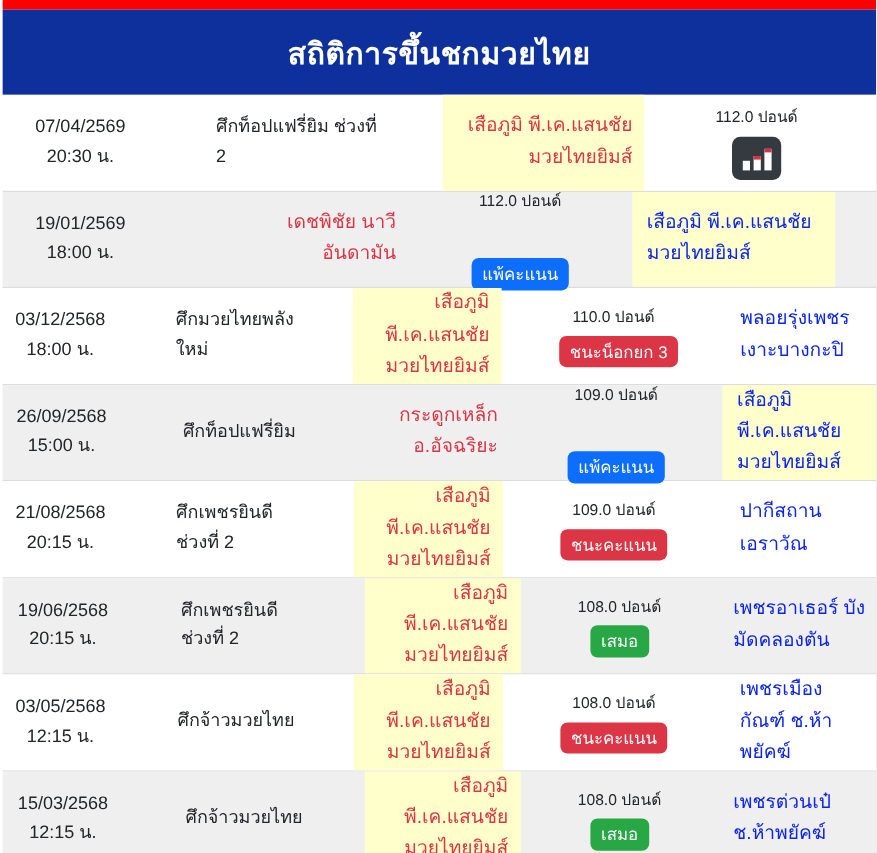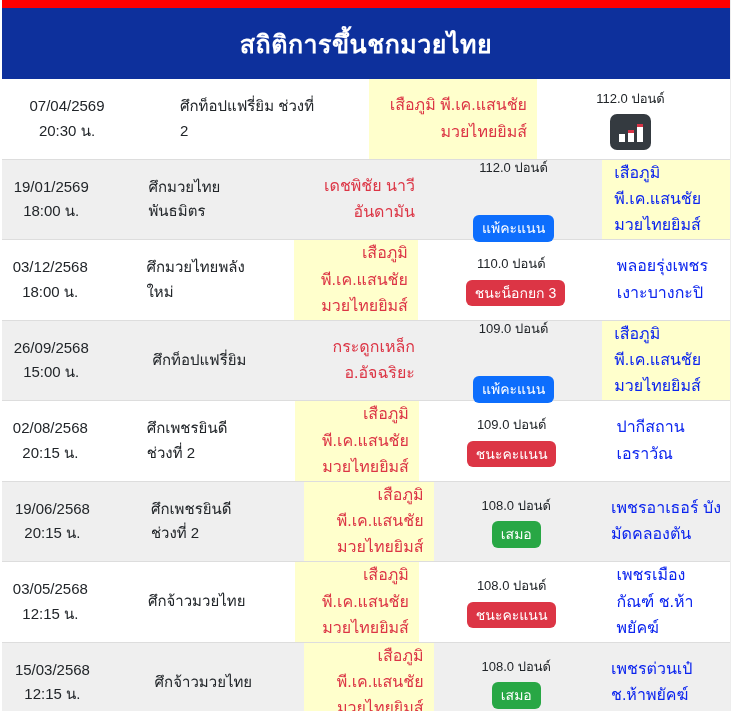--- a/index.html
+++ b/index.html
@@ -153,21 +153,20 @@
               <span class="bar b3"></span>
             </span></div>
     </div>
   </div>
 
   <div class="fight-row alt">
     <div class="cell c-date">
       <div>19/01/2569</div>
       <div>18:00 น.</div>
     </div>
-    <div class="cell c-event">ศึกมวยไทยพันธมิตร</div>
     <div class="cell c-red">เดชพิชัย นาวีอันดามัน</div>
     <div class="cell c-result">
       <div class="weight">112.0 ปอนด์</div>
       <div class="badge-slot"><span class="badge blue">แพ้คะแนน</span></div>
     </div>
     <div class="cell c-blue hl">เสือภูมิ พี.เค.แสนชัยมวยไทยยิมส์</div>
   </div>
 
   <div class="fight-row">
     <div class="cell c-date">
@@ -192,21 +191,21 @@
     <div class="cell c-red">กระดูกเหล็ก อ.อัจฉริยะ</div>
     <div class="cell c-result">
       <div class="weight">109.0 ปอนด์</div>
       <div class="badge-slot"><span class="badge blue">แพ้คะแนน</span></div>
     </div>
     <div class="cell c-blue hl">เสือภูมิ พี.เค.แสนชัยมวยไทยยิมส์</div>
   </div>
 
   <div class="fight-row">
     <div class="cell c-date">
-      <div>02/08/2568</div>
+      <div>21/08/2568</div>
       <div>20:15 น.</div>
     </div>
     <div class="cell c-event">ศึกเพชรยินดี ช่วงที่ 2</div>
     <div class="cell c-red hl">เสือภูมิ พี.เค.แสนชัยมวยไทยยิมส์</div>
     <div class="cell c-result">
       <div class="weight">109.0 ปอนด์</div>
       <div class="badge-slot"><span class="badge red">ชนะคะแนน</span></div>
     </div>
     <div class="cell c-blue">ปากีสถาน เอราวัณ</div>
   </div>

